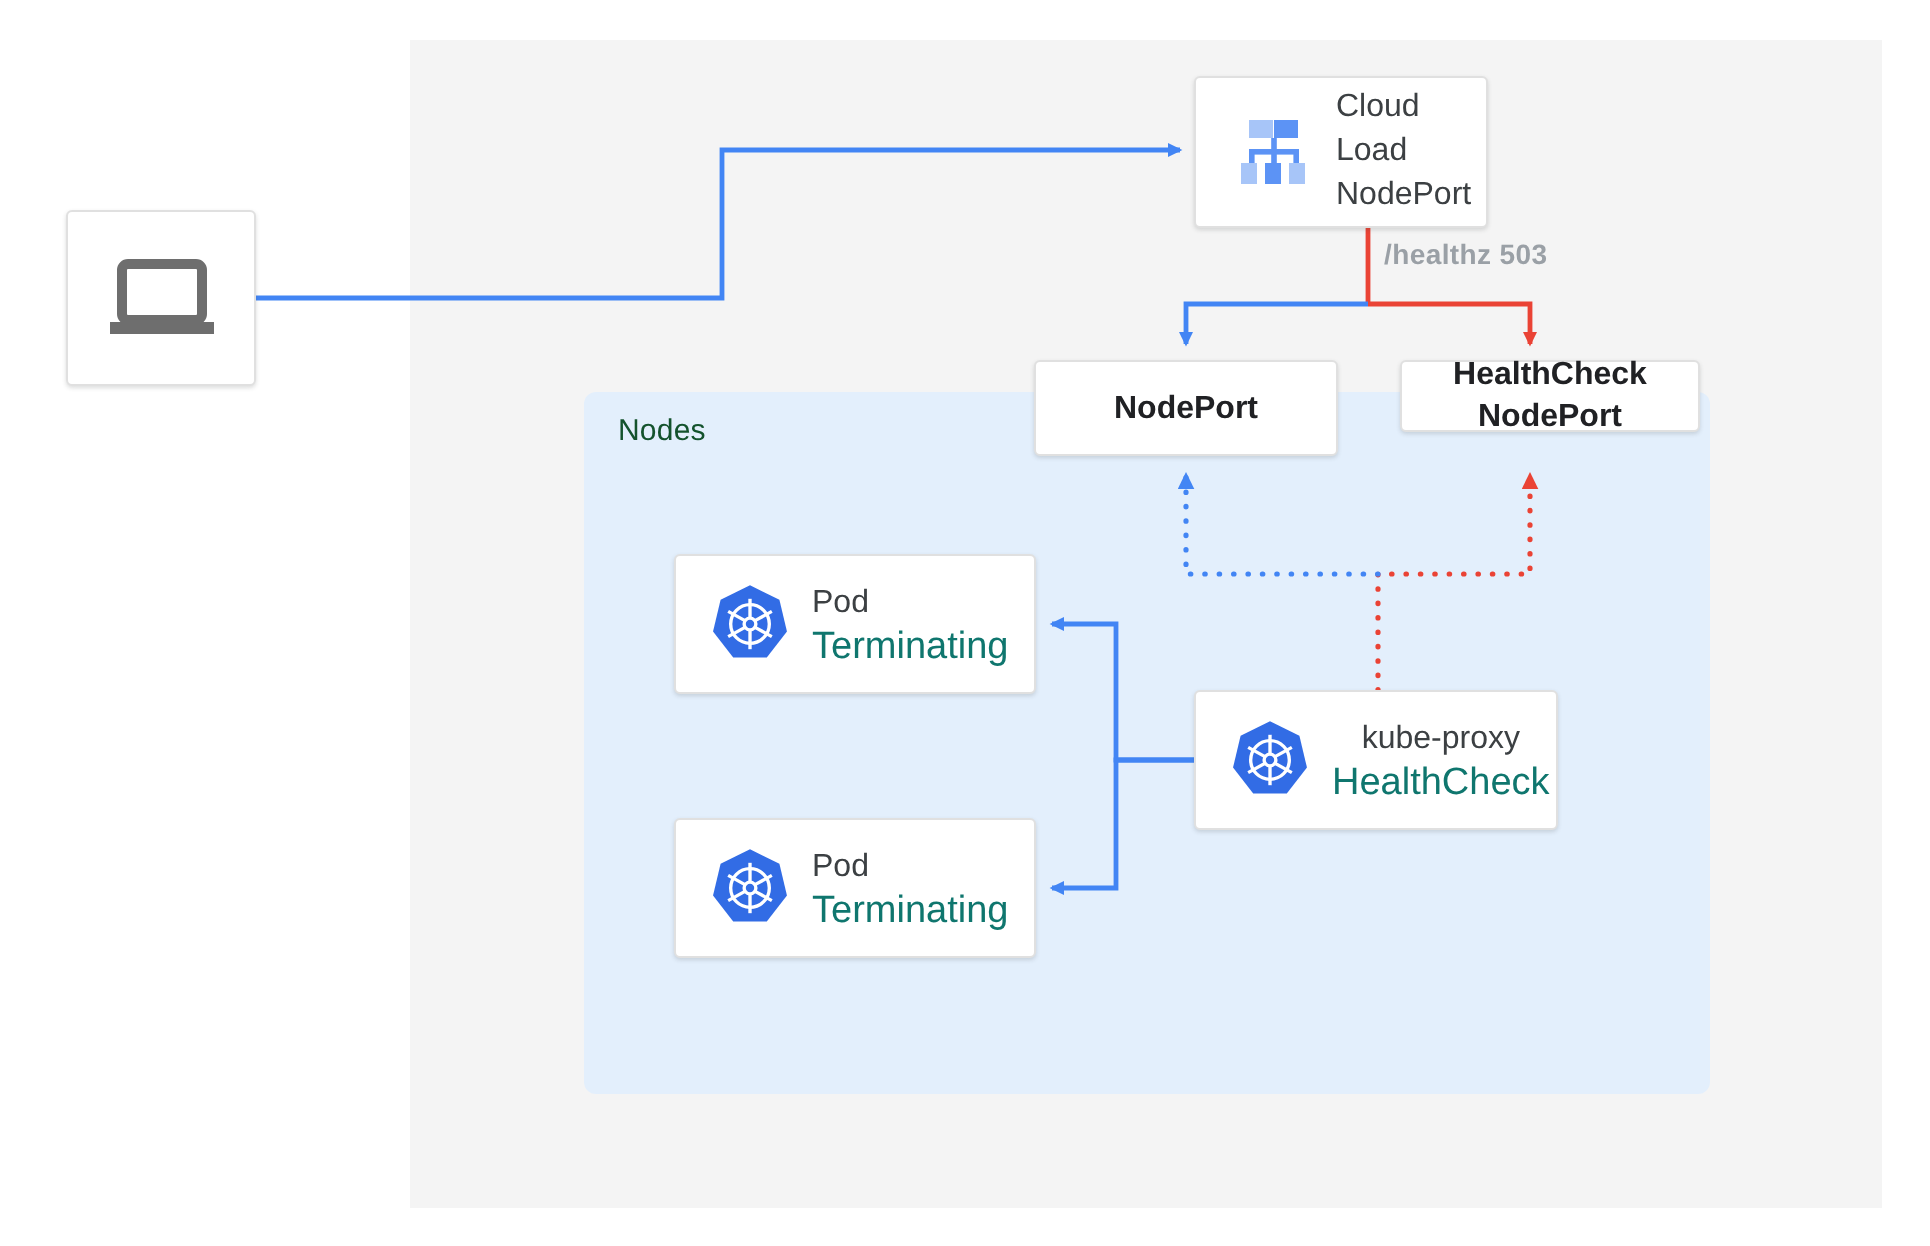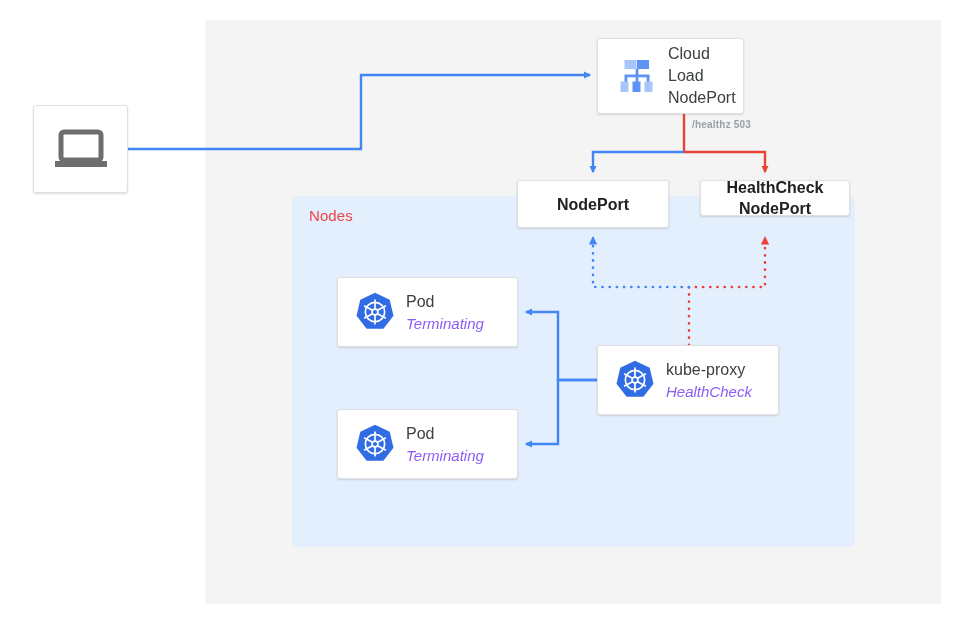--- a/index.html
+++ b/index.html
@@ -33,21 +33,21 @@
     width: 563px;
     height: 351px;
     background: #e3effc;
     border-radius: 6px;
   }
   .region-nodes-label {
     position: absolute;
     left: 309px;
     top: 207px;
     font-size: 15px;
-    color: #ef4444;
+    color: #14532d;
     letter-spacing: .1px;
   }
   
   .card {
     position: absolute;
     background: #ffffff;
     border: 1px solid #e0e0e0;
     border-radius: 3px;
     box-sizing: border-box;
     box-shadow: 0 1px 2px rgba(60,64,67,.18);
@@ -57,24 +57,23 @@
   .card-plain {
     justify-content: center;
     text-align: center;
   }
   .card-title {
     font-size: 16px;
     color: #3c4043;
     line-height: 22px;
   }
   .card-sub {
-    font-size: 15px;
-    color: #8b5cf6;
+    font-size: 19px;
+    color: #0f766e;
     line-height: 21px;
-    font-style: italic;
   }
   .card-strong {
     font-size: 16px;
     font-weight: bold;
     color: #202124;
     line-height: 21px;
   }
   .card-icon {
     flex: 0 0 auto;
     display: flex;
@@ -108,37 +107,38 @@
     left: 337px; top: 277px; width: 181px; height: 70px;
     padding-left: 6px;
   }
   #pod2-card {
     left: 337px; top: 409px; width: 181px; height: 70px;
     padding-left: 6px;
   }
   #kubeproxy-card {
     left: 597px; top: 345px; width: 182px; height: 70px;
     padding-left: 6px;
+    text-align: center;
   }
   #pod1-card .card-icon, #pod2-card .card-icon, #kubeproxy-card .card-icon {
     width: 62px;
   }
   
   #wires {
     position: absolute;
     left: 0; top: 0;
     width: 965px;
     height: 623px;
     pointer-events: none;
   }
   .healthz-label {
     position: absolute;
     left: 692px;
     top: 119px;
-    font-size: 10px;
+    font-size: 14px;
     font-weight: bold;
     color: #9aa0a6;
     letter-spacing: .2px;
   }
 </style>
 </head>
 <body>
 
 <div id="canvas">
 

